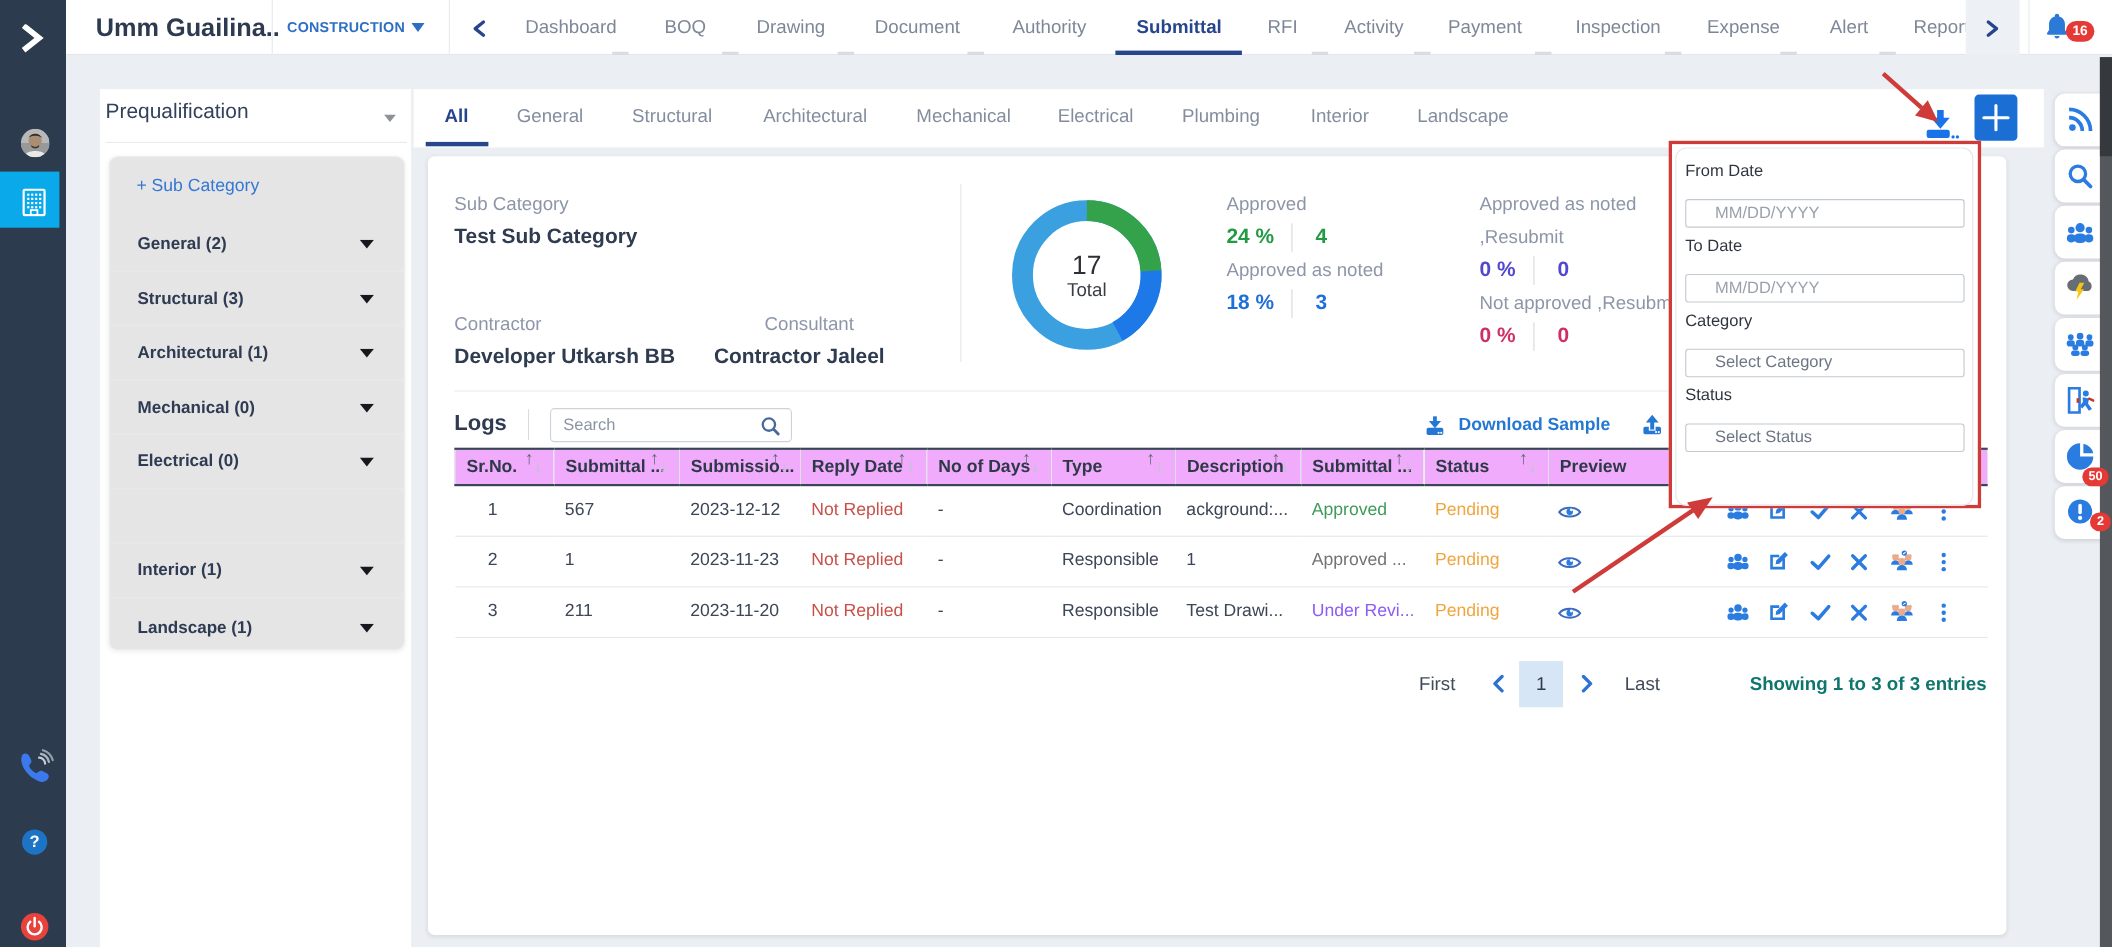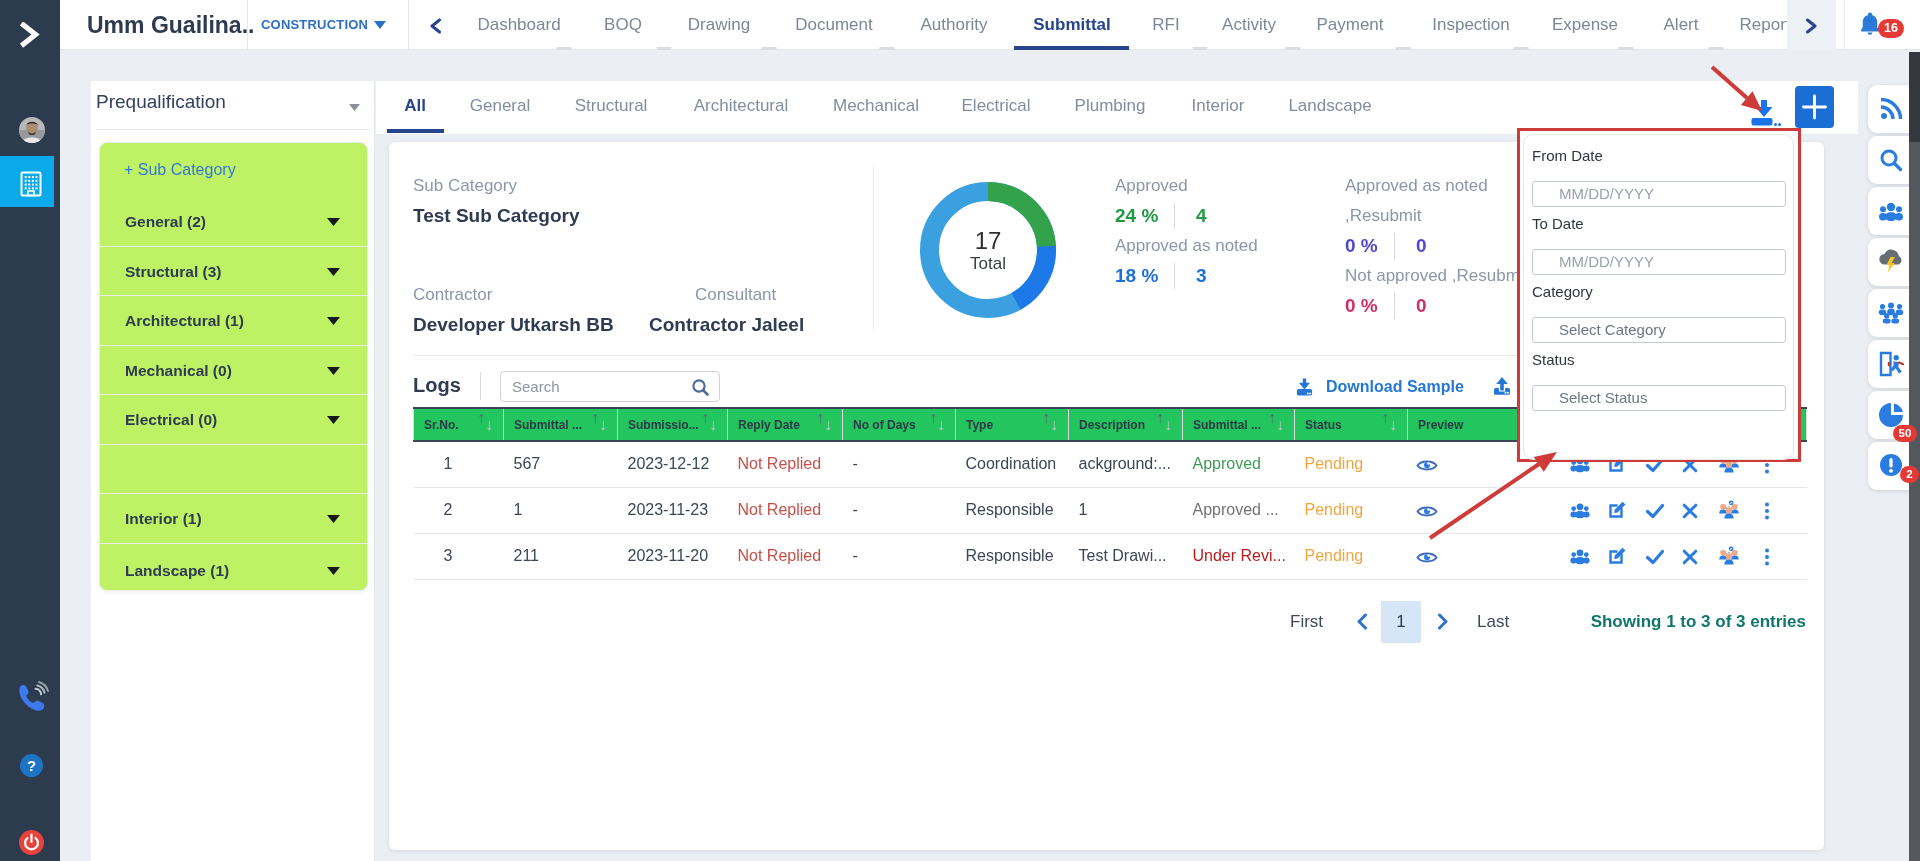--- a/index.html
+++ b/index.html
@@ -12,21 +12,21 @@
   .itab { position:absolute; top:0; height:53px; line-height:50px; font-size:17px; color:#838d9e; transform:translateX(-50%); white-space:nowrap; }
   .cat { position:absolute; left:25px; right:18px; height:49px; }
   .cat .nm { position:absolute; left:0; top:0; height:49px; line-height:49px; font-size:15.5px; font-weight:bold; color:#2f3b52; }
   .cat svg { position:absolute; right:9px; top:21px; }
   .catsep { position:absolute; left:0px; right:0px; height:1px; background:#e7eaef; }
   .glabel { position:absolute; font-size:17px; color:#8d96a8; white-space:nowrap; }
   .gvalue { position:absolute; font-size:19px; font-weight:bold; color:#2f3b50; white-space:nowrap; }
   .statv { position:absolute; font-size:19px; font-weight:bold; white-space:nowrap; }
   .statd { position:absolute; width:1px; height:26px; background:#d5d9de; }
   th, td { font-family:"Liberation Sans", sans-serif; }
-  .th { background:#22c55e; border-top:2px solid #3a4557; border-bottom:2px solid #3a4557; border-right:1px solid #d8dbde; height:33px; font-size:12px; color:#2e3947; text-align:left; padding:0 0 0 10px; position:relative; font-weight:bold; }
+  .th { background:#f0abfc; border-top:2px solid #3a4557; border-bottom:2px solid #3a4557; border-right:1px solid #d8dbde; height:33px; font-size:16px; color:#2e3947; text-align:left; padding:0 0 0 10px; position:relative; font-weight:bold; }
   .th:first-child { border-left:1px solid #d8dbde; }
   tbody td { height:46px; border-bottom:1px solid #e4e7eb; font-size:16px; color:#3c4656; padding:0 0 0 10px; overflow:hidden; white-space:nowrap; }
   tr.r1 td { height:46px; }
   td.sr { padding-left:30px; }
   .sort { position:absolute; right:10px; top:4px; width:16px; height:22px; font-weight:normal; }
   .sort::before { content:"\2191"; position:absolute; left:0; top:-4px; font-size:16px; color:#5d6673; }
   .sort::after { content:"\2193"; position:absolute; left:8px; top:3px; font-size:16px; color:#bfc5cc; }
   .eyeic { width:22px; height:15px; }
   .actic { width:210px; height:24px; }
   .railcard { position:absolute; left:1868px; width:50px; height:48px; background:#fff; border-radius:9px; box-shadow:0 1px 4px rgba(40,50,70,0.14); z-index:30; }
@@ -155,21 +155,21 @@
   </svg>
 </div>
 
 <div class="abs" id="leftpanel" style="left:91px; top:81px; width:284px; height:780px; background:#fff; border-right:1px solid #e3e7ea;">
   <div class="abs" style="left:5px; top:0; width:274px; height:49px; border-bottom:1px solid #e7eaee;">
     <div class="abs" style="left:0; top:10px; font-size:19px; color:#33415c;">Prequalification</div>
     <svg class="abs" style="left:253px; top:23px;" width="11" height="8">
         <polygon points="0,0 11,0 5.5,7" fill="#8d9299"></polygon>
       </svg>
   </div>
-  <div id="catcard" class="abs" style="left:8px; top:61px; width:269px; height:449px; background:#bef264; border:1px solid #e9ecf0; border-radius:8px; box-shadow:0 1px 4px rgba(40,50,70,0.08);">
+  <div id="catcard" class="abs" style="left:8px; top:61px; width:269px; height:449px; background:#e5e5e5; border:1px solid #e9ecf0; border-radius:8px; box-shadow:0 1px 4px rgba(40,50,70,0.08);">
     <div class="abs" style="left:24px; top:18px; font-size:16px; color:#3577d4;">+ Sub Category</div>
     <div class="cat" style="top:54px;">
         <span class="nm">General (2)</span>
         <svg width="13" height="9">
           <polygon points="0,0 13,0 6.5,8" fill="#16181d"></polygon>
         </svg>
       </div>
     <div class="catsep" style="top:103px;"></div>
     <div class="cat" style="top:104px;">
         <span class="nm">Structural (3)</span>
@@ -372,21 +372,21 @@
           <td class="actcell"></td>
       </tr>
       <tr>
         <td class="sr">3</td>
           <td>211</td>
           <td>2023-11-20</td>
           <td style="color:#c75048;">Not Replied</td>
           <td>-</td>
           <td>Responsible</td>
           <td>Test Drawi...</td>
-          <td style="color:#b91c1c;">Under Revi...</td>
+          <td style="color:#8b5cf6;">Under Revi...</td>
           <td style="color:#f0a63f;">Pending</td>
           <td class="eyecell"></td>
           <td class="actcell"></td>
       </tr>
     </tbody>
   </table>
 
   <div class="abs" style="left:901px; top:470px; font-size:17px; color:#3f4a5a;">First</div>
   <svg class="abs" style="left:967px; top:471px;" width="12" height="17">
       <polyline points="9.5,2 3,8.5 9.5,15" fill="none" stroke="#2d72d2" stroke-width="3" stroke-linecap="round" stroke-linejoin="round"></polyline>

